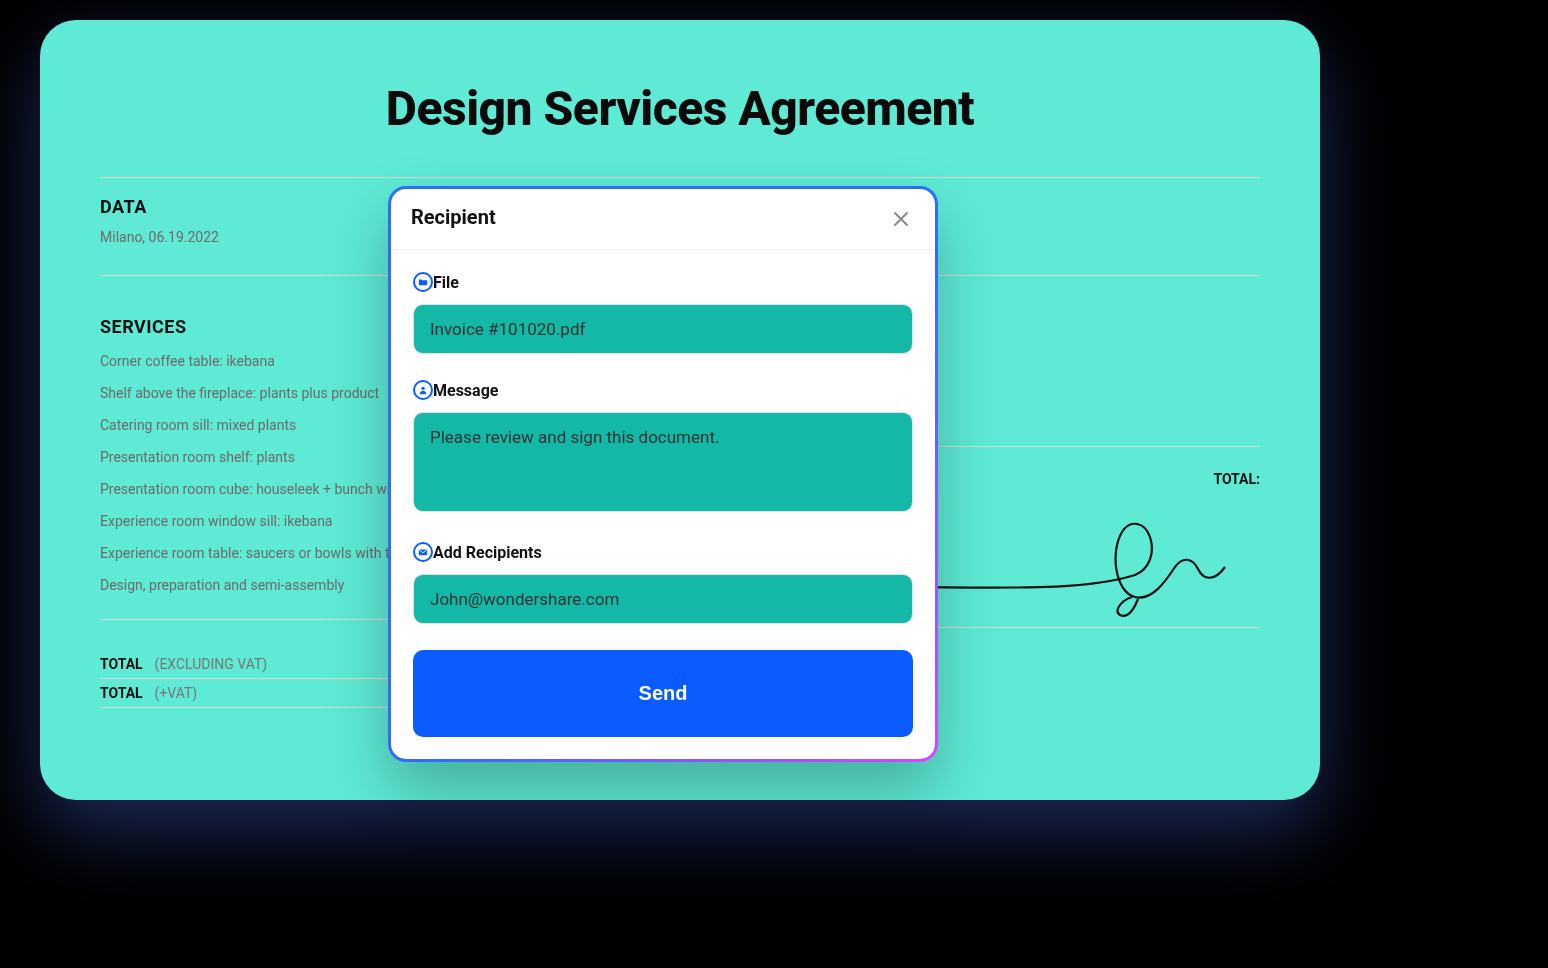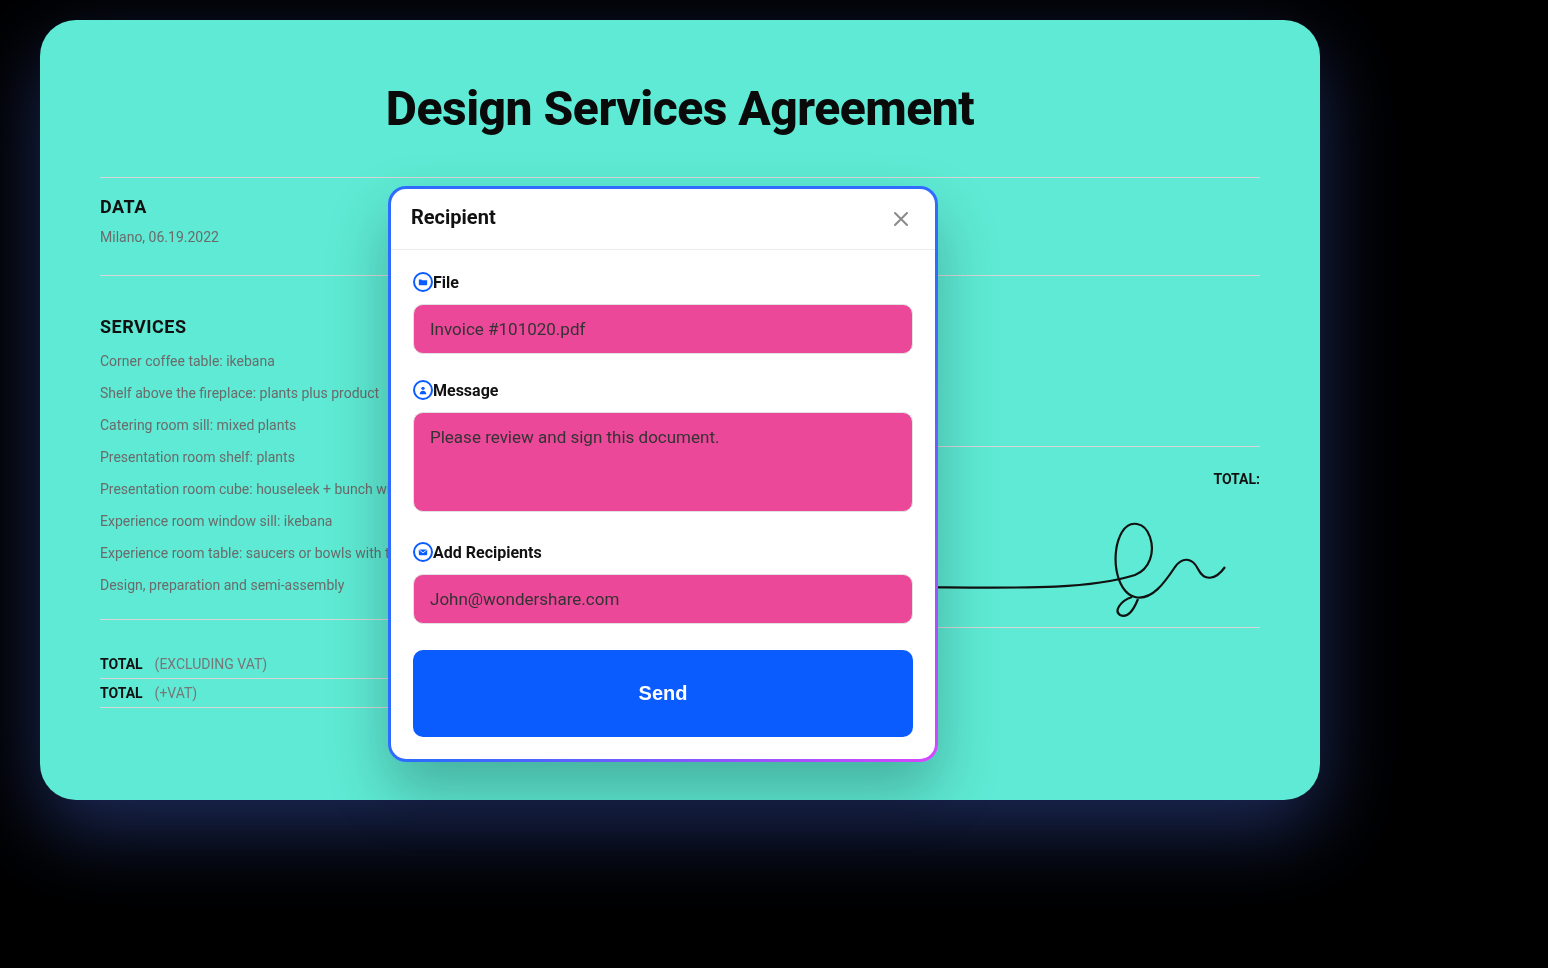--- a/index.html
+++ b/index.html
@@ -149,21 +149,21 @@
   }
   .icon-circle svg { width: 10px; height: 10px; }
   .text-input, .textarea {
     width: 100%;
     border: 1px solid #e2e2e2;
     border-radius: 10px;
     padding: 14px 16px;
     font-size: 17px;
     color: #333;
     font-family: inherit;
-    background:#ec4899;
+    background:#14b8a6;
   }
   .text-input::placeholder, .textarea::placeholder { color:#8a8a8a; }
   .textarea { height: 100px; resize: none; }
   .field-block { margin-bottom: 26px; }
   .send-btn {
     width: 100%;
     background: #0b5cff;
     color: #fff;
     border: none;
     border-radius: 10px;

